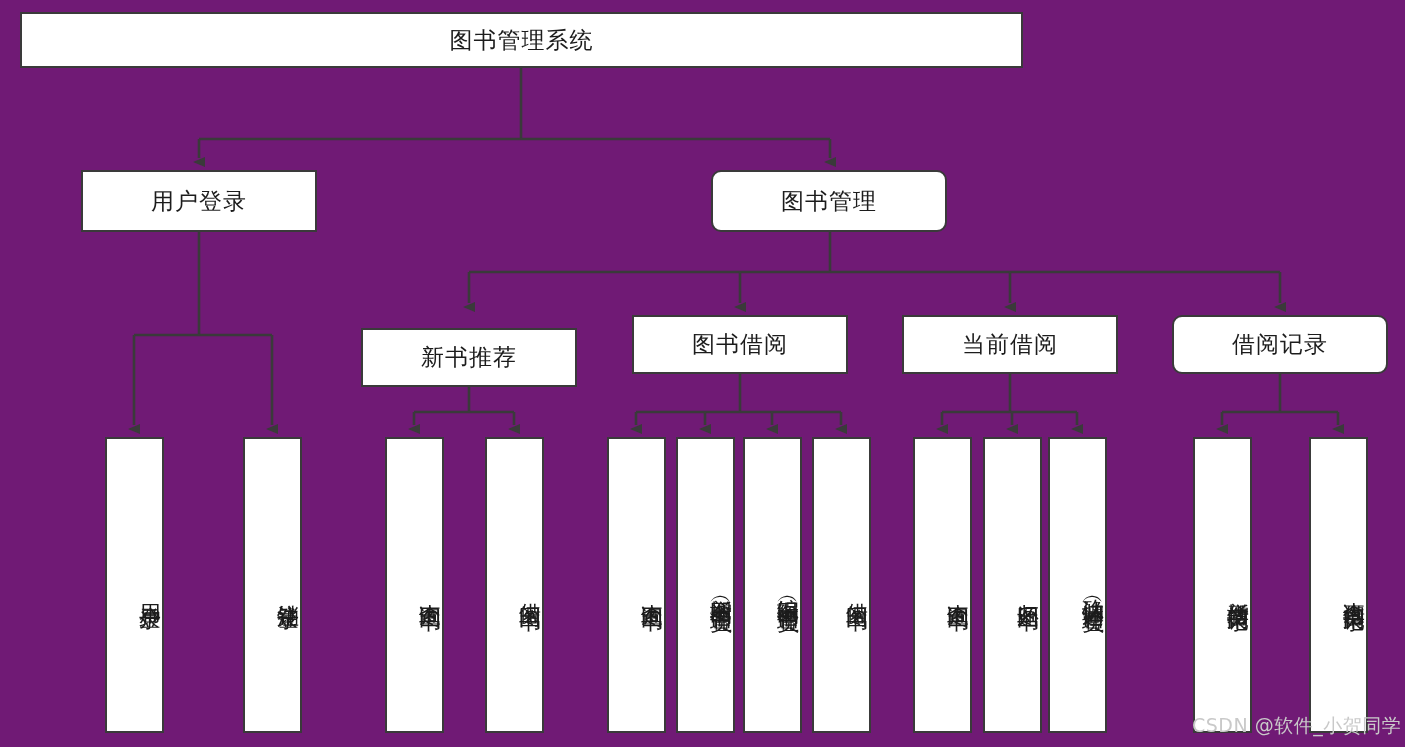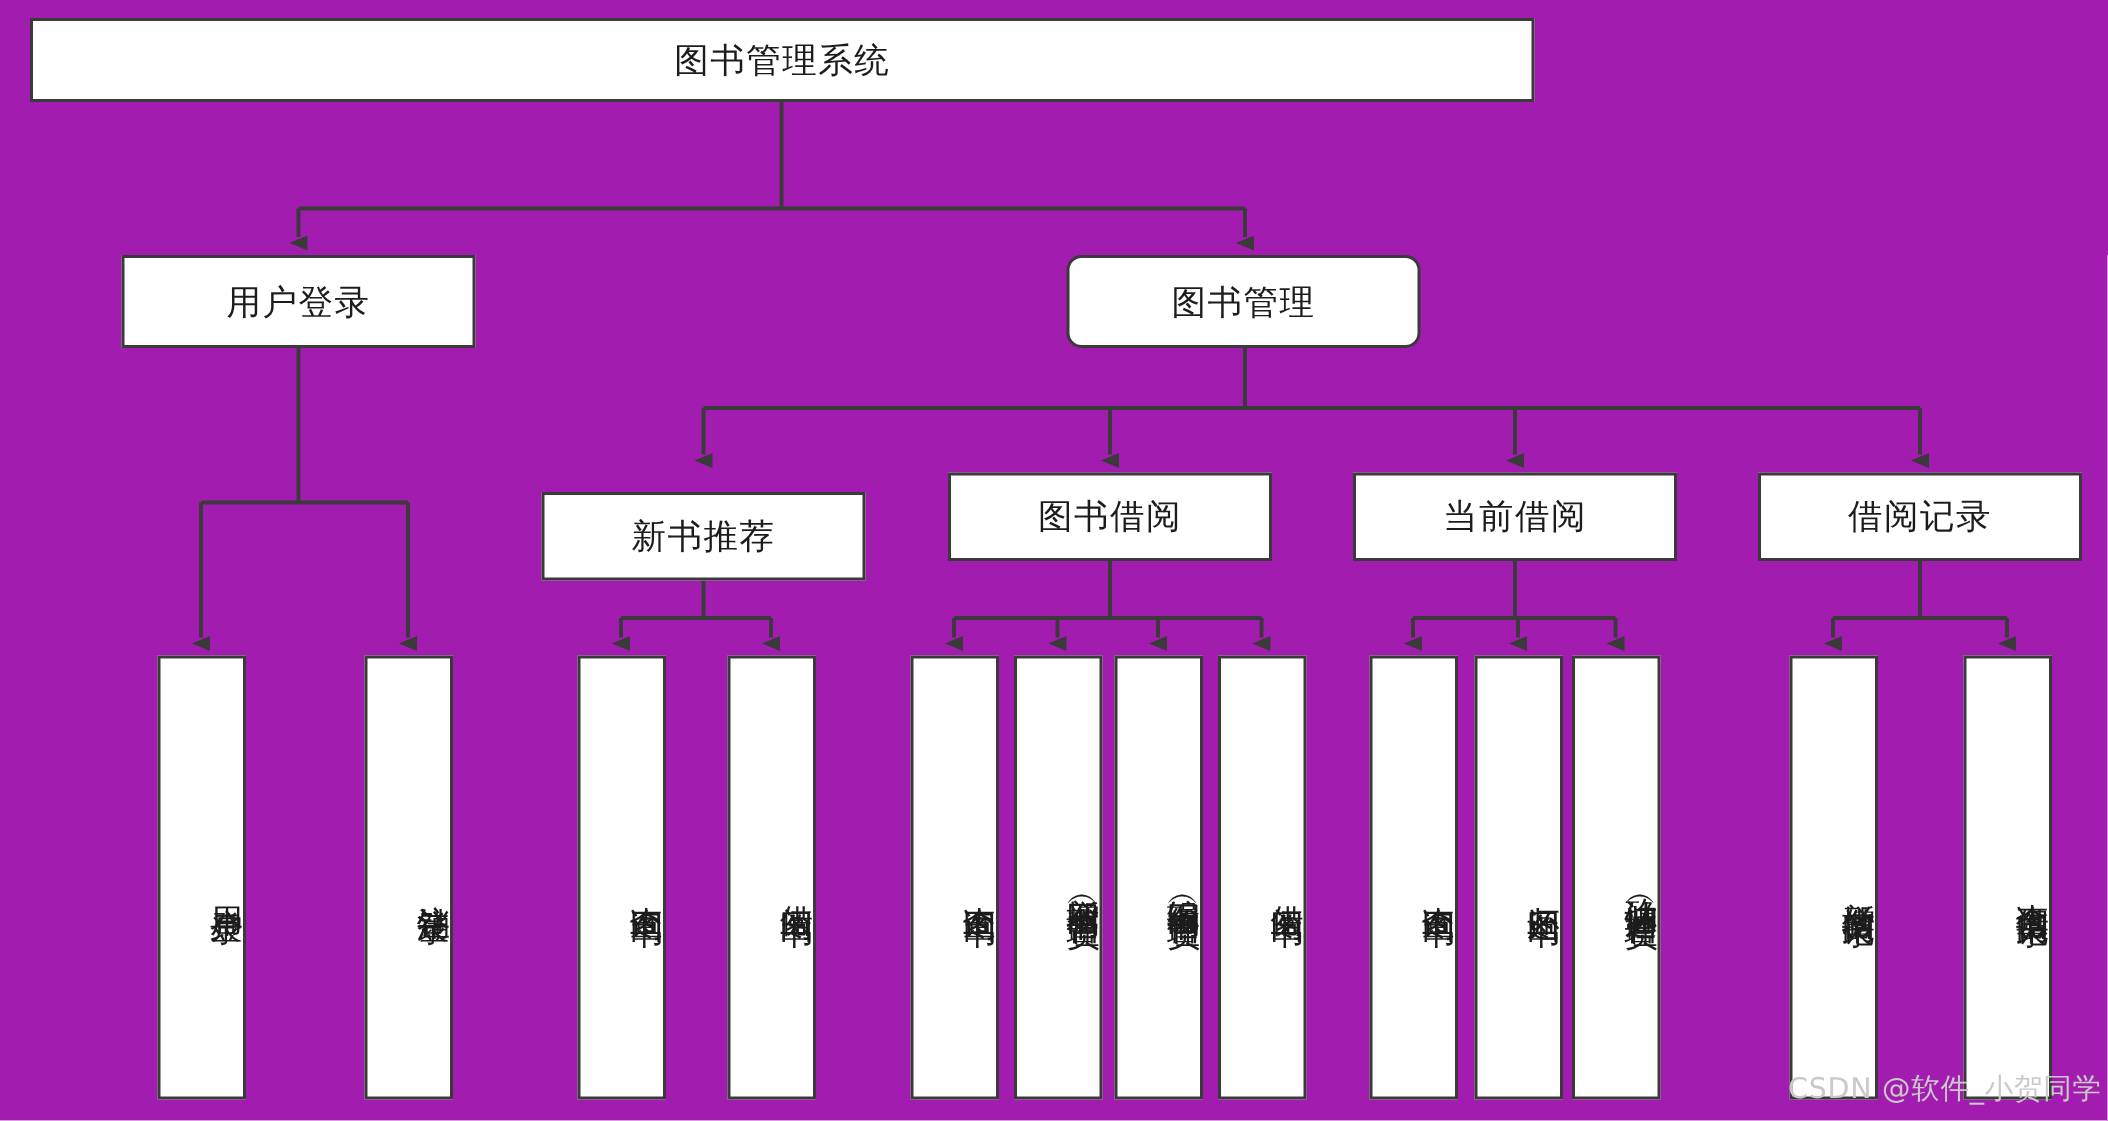--- a/index.html
+++ b/index.html
@@ -7,21 +7,21 @@
     padding: 0;
     background: #ffffff;
   }
   body {
     font-family: "DejaVu Sans", "Liberation Sans", sans-serif;
   }
   #canvas {
     position: relative;
     width: 1405px;
     height: 747px;
-    background: #a21caf;
+    background: #701a75;
     overflow: hidden;
   }
   svg.wires {
     position: absolute;
     left: 0;
     top: 0;
     width: 1405px;
     height: 747px;
     pointer-events: none;
   }
@@ -132,21 +132,21 @@
 
   <div class="node horizontal" style="left:361px; top:315px; width:216px; height:59px;margin-top:13px;">
     <span>新书推荐</span>
   </div>
   <div class="node horizontal" style="left:902px; top:315px; width:216px; height:59px;">
     <span>当前借阅</span>
   </div>
   <div class="node horizontal" style="left:632px; top:315px; width:216px; height:59px;">
     <span>图书借阅</span>
   </div>
-  <div class="node horizontal" style="left:1172px; top:315px; width:216px; height:59px;">
+  <div class="node horizontal" style="left:1172px; top:315px; width:216px; height:59px;border-radius:10px;">
     <span>借阅记录</span>
   </div>
 
   <div class="node vertical" style="left:105px; top:437px; width:59px; height:296px;">
     <span class="vlabel">用户登录</span>
   </div>
   <div class="node vertical" style="left:243px; top:437px; width:59px; height:296px;">
     <span class="vlabel">注销登录</span>
   </div>
 

